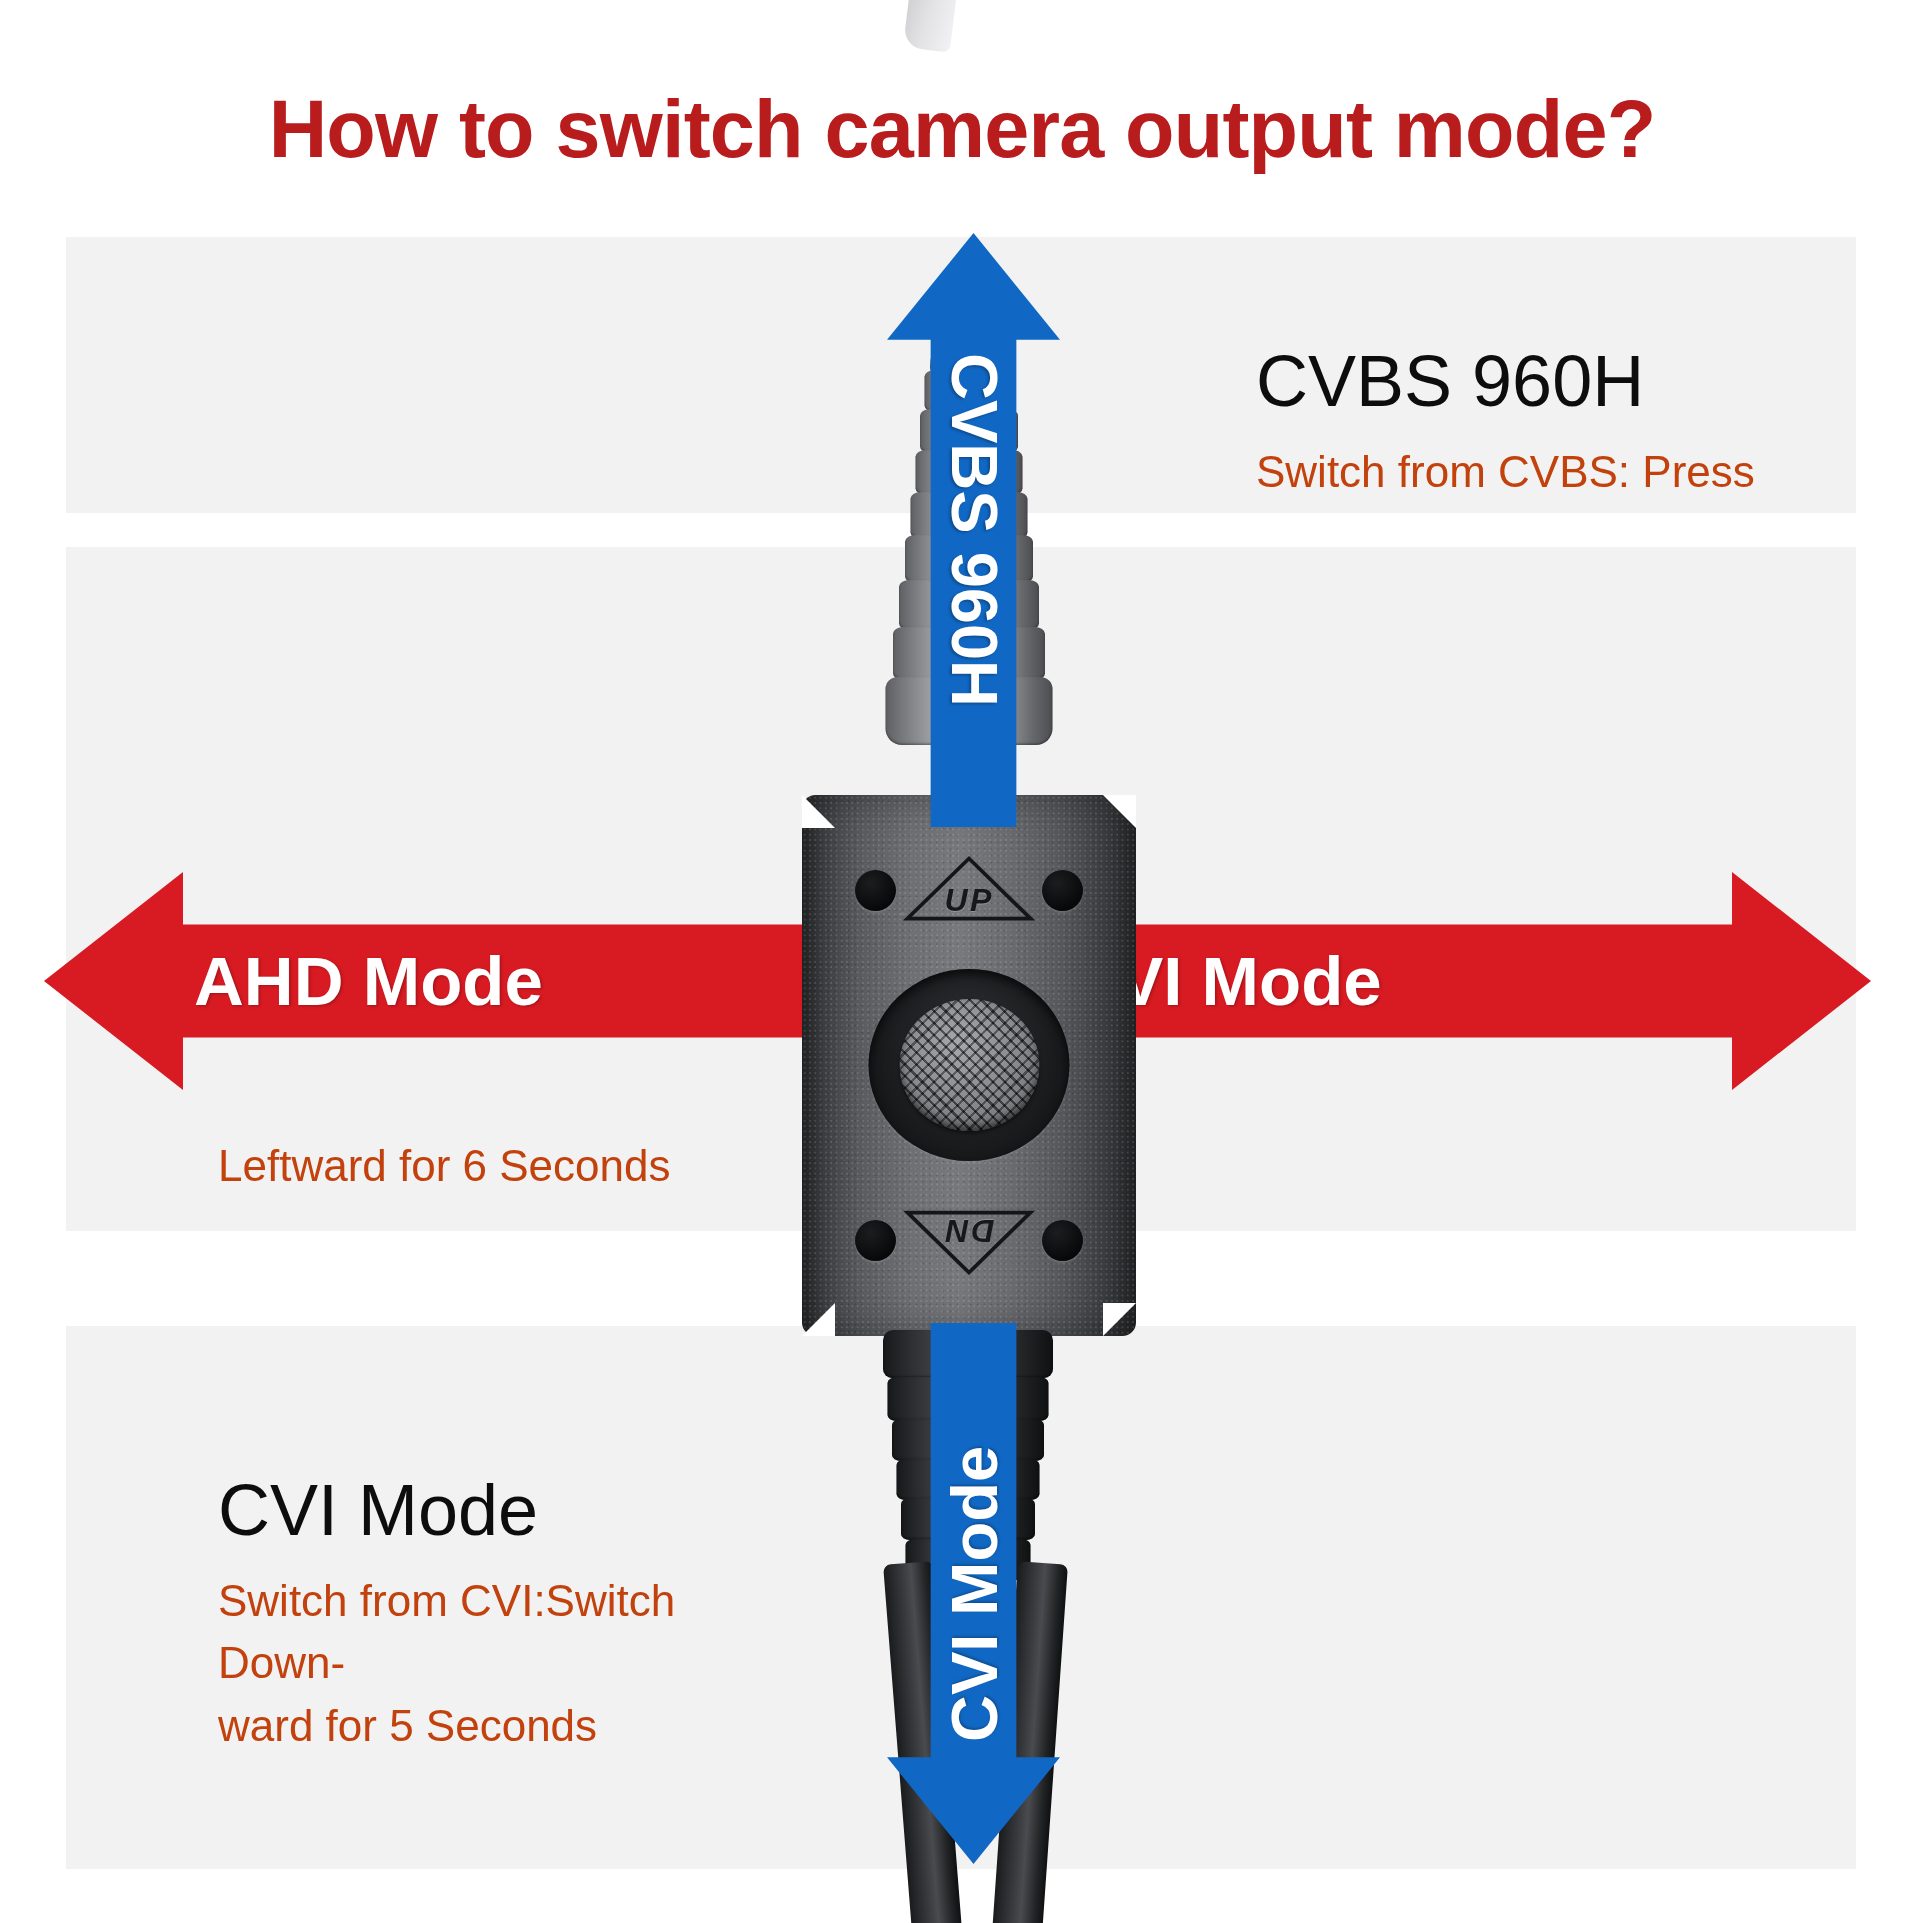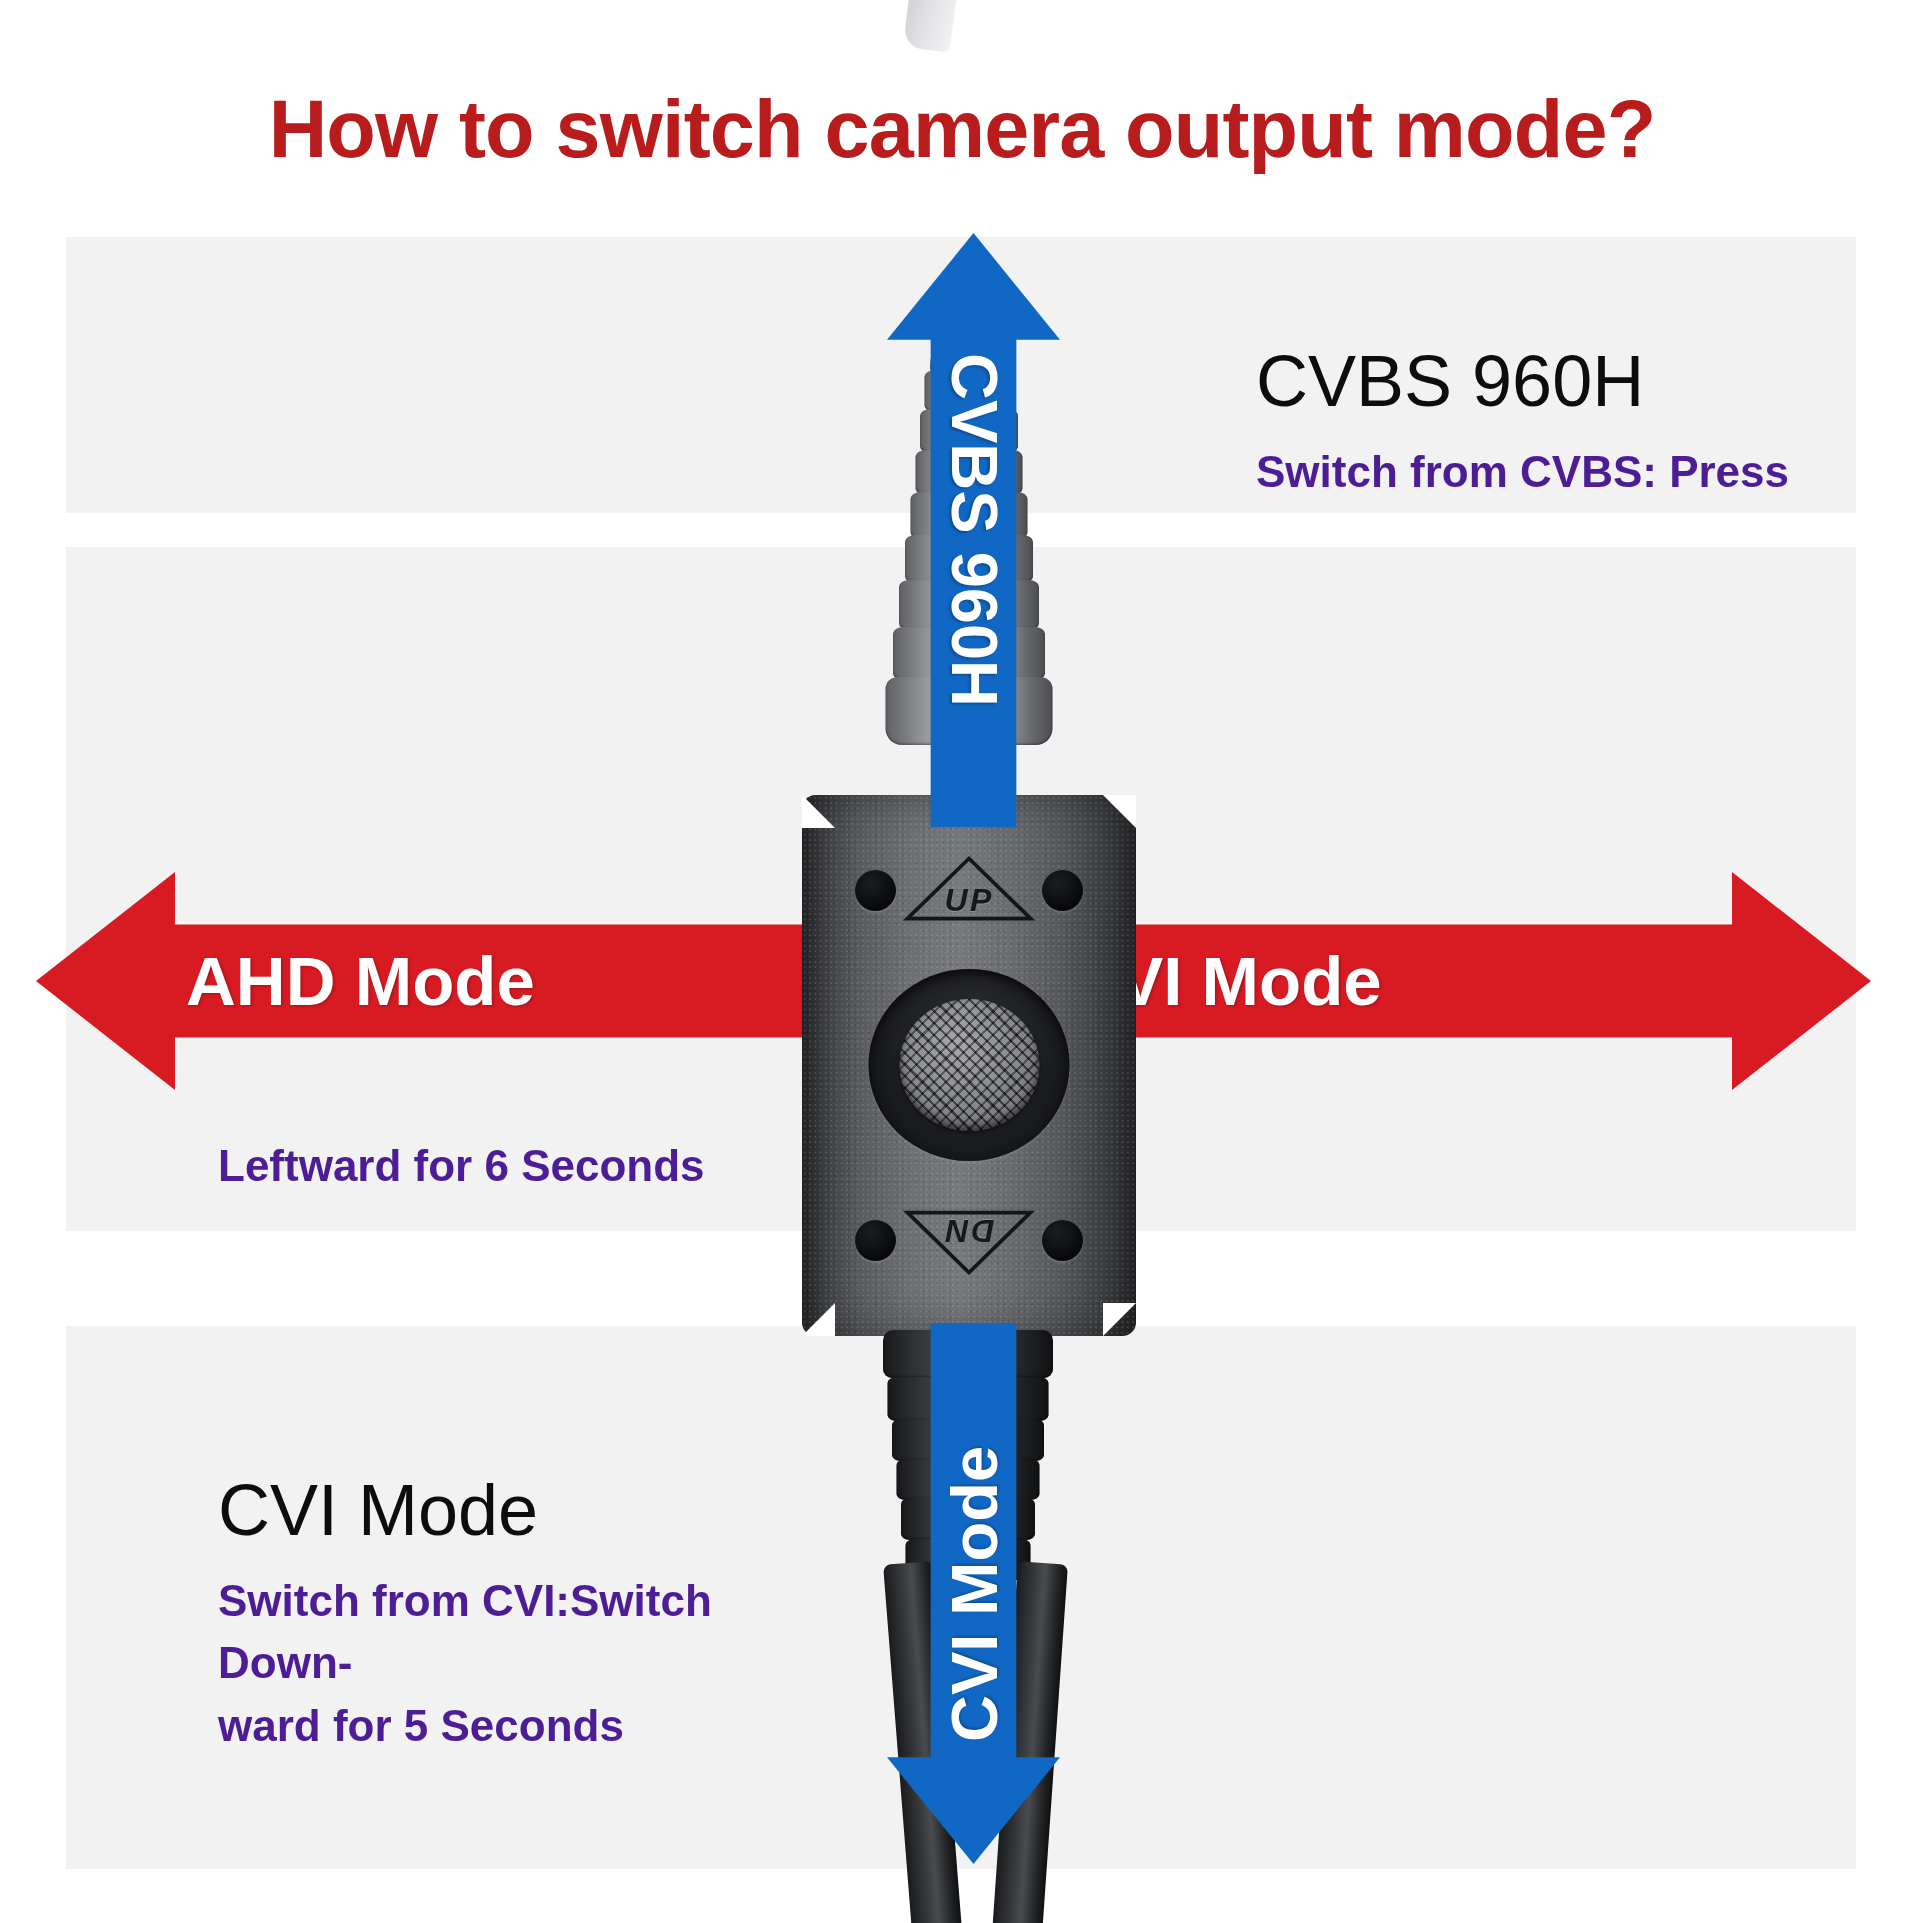--- a/index.html
+++ b/index.html
@@ -244,21 +244,21 @@
   .arrow-up   { top: 233px;  height: 594px; }
   .arrow-down { top: 1323px; height: 541px; }
   .arrow-up svg, .arrow-down svg { position: absolute; inset: 0; width: 100%; height: 100%; }
 
   .arrow-h {
     position: absolute;
     top: 872px;
     height: 218px;
   }
   .arrow-h svg { position: absolute; inset: 0; width: 100%; height: 100%; }
-  .arrow-left  { left: 36px;   width: 894px; }
+  .arrow-left  { left: 44px;   width: 894px; }
   .arrow-right { right: 53px;  width: 894px; }
 
   .v-label {
     position: absolute;
     left: 50%;
     top: 50%;
     color: #ffffff;
     font-size: 65px;
     font-weight: bold;
     white-space: nowrap;
@@ -286,22 +286,22 @@
   .txtblock .head {
     font-size: 72px;
     font-weight: normal;
     color: #0d0d0d;
     line-height: 1.05;
     margin: 0 0 21px 0;
     white-space: nowrap;
   }
   .txtblock .body {
     font-size: 44px;
-    font-weight: bold;
-    color: #4c1d95;
+    font-weight: normal;
+    color: #c2410c;
     line-height: 1.42;
     margin: 0;
   }
 
   .tb-cvbs { left: 1256px; top: 344px;  width: 571px; }
   .tb-ahd  { left: 218px;  top: 1135px; width: 511px; }
   .tb-tvi  { left: 1256px; top: 1135px; width: 571px; }
   .tb-cvi  { left: 218px;  top: 1473px; width: 594px; }
 </style>
 </head>

